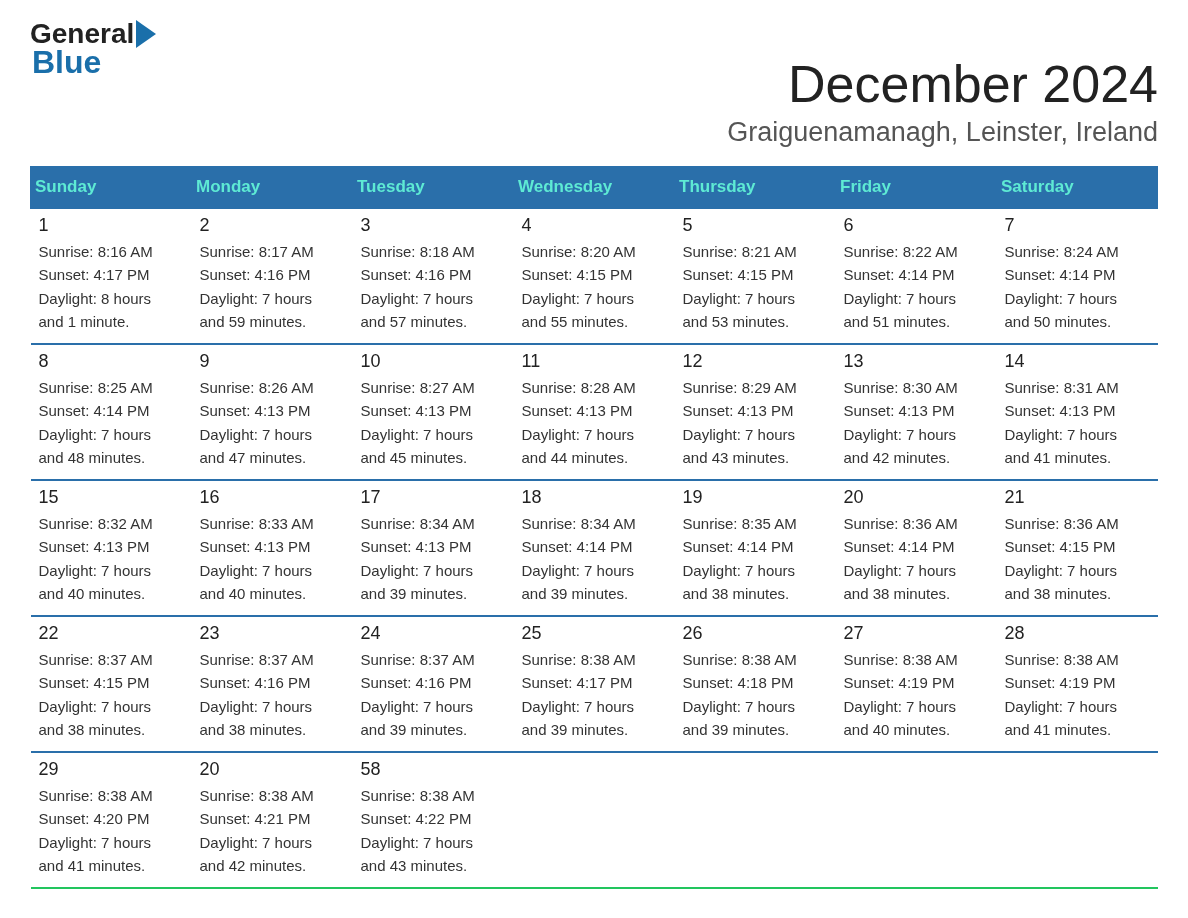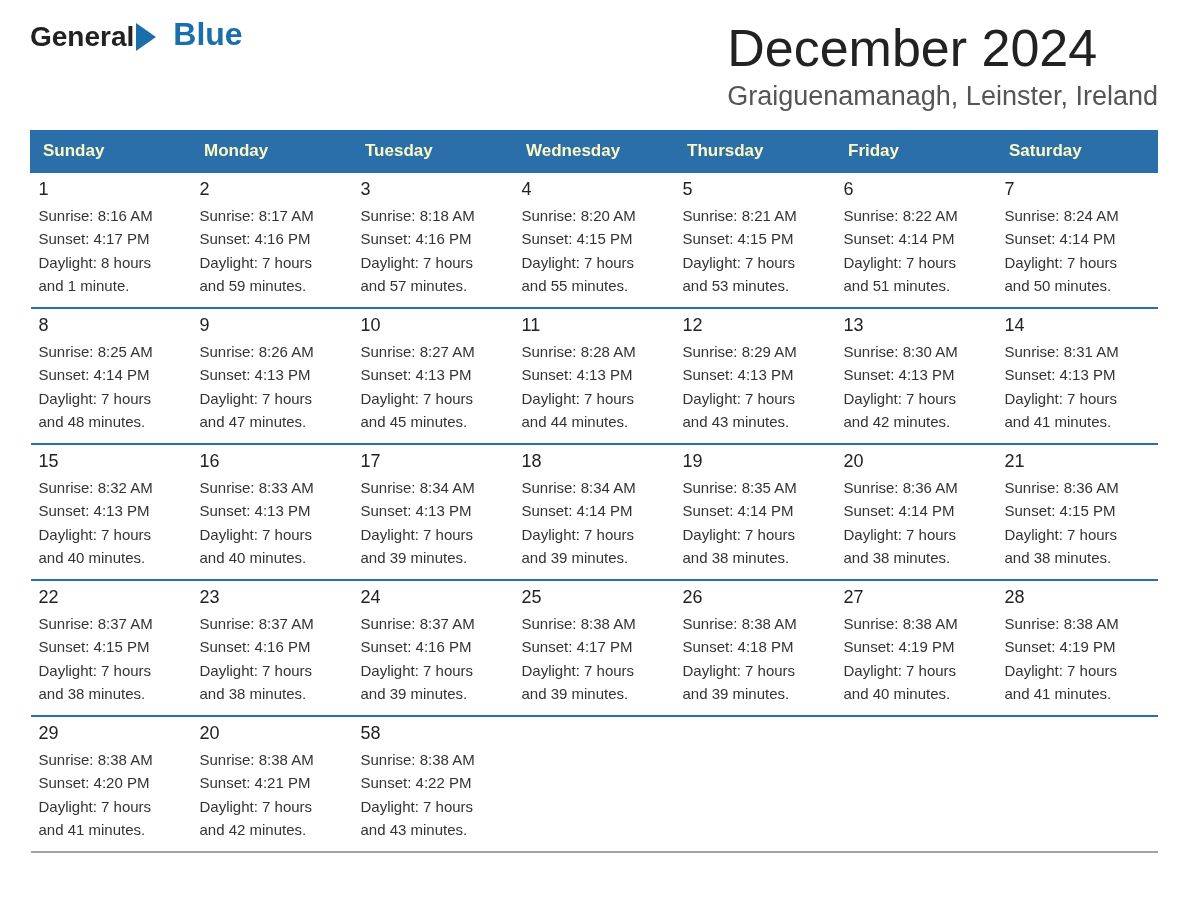--- a/index.html
+++ b/index.html
@@ -12,23 +12,22 @@
       padding: 20px 30px;
     }
     .header-area {
       display: flex;
       justify-content: space-between;
       align-items: flex-start;
       margin-bottom: 18px;
     }
     .logo-area {
       display: flex;
-      flex-direction: row;
-      align-items: center;
-      gap: 13px;
+      flex-direction: column;
+      align-items: flex-start;
     }
     .logo-text {
       display: flex;
       align-items: flex-end;
       font-size: 28px;
       font-weight: bold;
       color: #222;
       line-height: 1;
     }
     .logo-text .general {
@@ -38,44 +37,45 @@
       color: #1a6faf;
       display: flex;
       align-items: center;
     }
     .logo-blue-line {
       color: #1a6faf;
       font-size: 28px;
       font-weight: bold;
     }
     .title-area {
-      text-align: left;
+      text-align: right;
+      margin-top: 36px;
     }
     .month-title {
       font-size: 52px;
       font-weight: normal;
       color: #222;
       line-height: 1.1;
     }
     .location-subtitle {
       font-size: 27px;
       color: #555;
       margin-top: 4px;
     }
     .calendar-table {
       width: 100%;
       border-collapse: collapse;
       table-layout: fixed;
     }
     .calendar-table thead tr th {
       background-color: #2a6faa;
-      color: #fef9c3;
+      color: #5eead4;
       font-size: 17px;
       font-weight: bold;
-      padding: 10px 12px;
+      padding: 10px 4px;
       text-align: left;
       border: 1px solid #2a6faa;
     }
     .calendar-table tbody tr td {
       vertical-align: top;
       padding: 6px 8px 10px 8px;
       border-top: 2px solid #2a6faa;
       border-left: none;
       border-right: none;
       border-bottom: none;
@@ -89,21 +89,21 @@
       color: #222;
       display: block;
       margin-bottom: 4px;
     }
     .calendar-table tbody tr td .day-info {
       font-size: 15px;
       color: #333;
       line-height: 1.55;
     }
     .calendar-table tbody tr:last-child td {
-      border-bottom: 2px solid #a3a3a3;
+      border-bottom: 2px solid #22c55e;
     }
   </style>
 </head>
 <body>
 
 <div class="header-area">
   <div class="logo-area">
     <div class="logo-text">
       <span class="general">General</span>
       <span class="blue-part">

